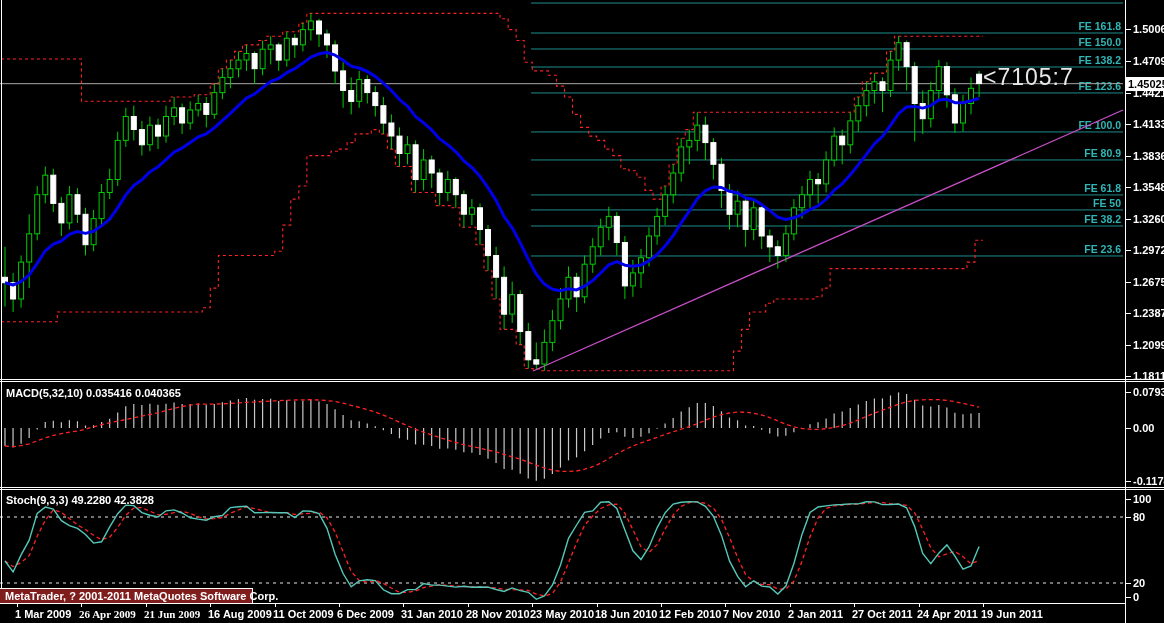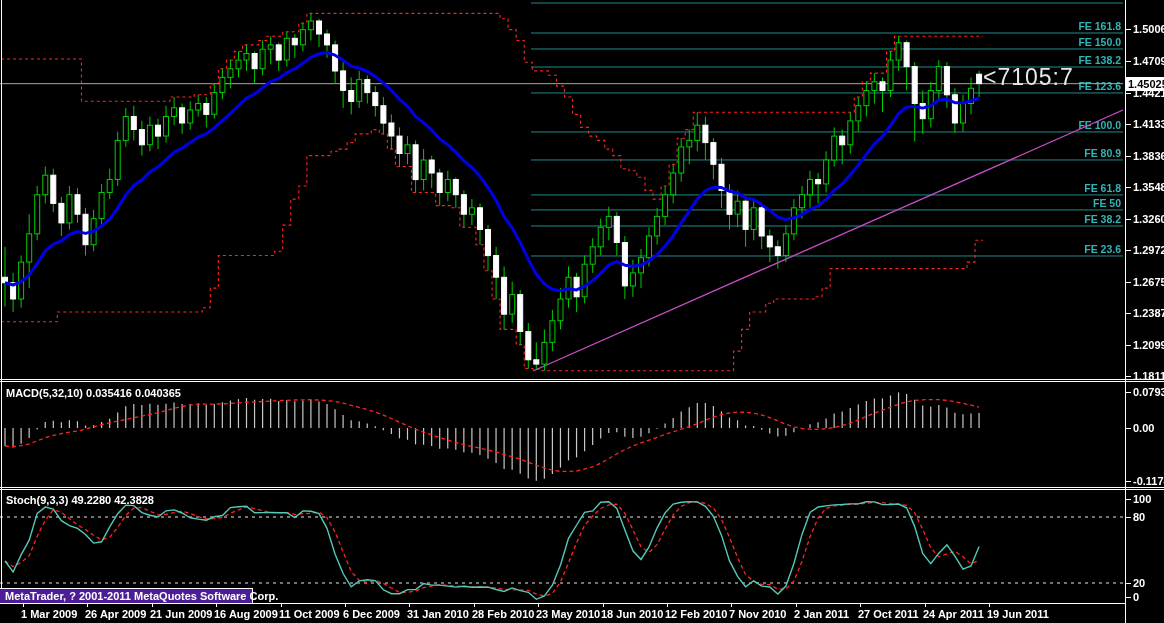--- a/index.html
+++ b/index.html
@@ -11,24 +11,24 @@
             background:linear-gradient(#fff 0 1px,#000 1px 2px,#fff 2px 3px);}
   #left-border{position:absolute;left:1px;top:0;width:1px;height:603px;background:#fff;}
   #bottom-border{position:absolute;left:0;top:603px;width:1126px;height:1px;background:#fff;}
   #price-scale{position:absolute;left:1125px;top:0;width:39px;height:623px;
                border-left:1px solid #fff;box-sizing:border-box;}
   .scale-label{position:absolute;left:7px;color:#fff;font-size:11px;font-weight:700;white-space:nowrap;}
   .scale-tick{position:absolute;left:0;width:5px;height:1px;background:#fff;}
   #price-tag{position:absolute;left:1126px;width:38px;height:14px;background:#fff;color:#000;
              font-size:11px;font-weight:700;text-align:left;padding-left:2px;line-height:14px;}
   #annotation{position:absolute;color:#e8e8e8;font-size:23px;font-weight:400;letter-spacing:1px;}
-  #copyright-box{position:absolute;left:0;top:588px;width:253px;height:15px;background:#4c1d95;
+  #copyright-box{position:absolute;left:0;top:588px;width:253px;height:15px;background:#7f1d1d;
                  border-top:1px solid #fff;border-right:1px solid #fff;box-sizing:border-box;
                  color:#fff;font-size:11px;font-weight:700;line-height:14px;padding-left:5px;white-space:nowrap;}
-  #time-axis{position:absolute;left:18px;top:604px;width:1125px;height:19px;}
+  #time-axis{position:absolute;left:12px;top:604px;width:1125px;height:19px;}
   .date-label{position:absolute;top:4px;color:#fff;font-size:11px;font-weight:700;white-space:nowrap;}
   .date-tick{position:absolute;top:0;width:1px;height:3px;background:#fff;}
 </style>
 </head>
 <body>
 
 <div id="app">
 
   <svg id="main-svg" class="abs" style="left:0;top:0" width="1125" height="379">
       <g>
@@ -332,33 +332,33 @@
   <div class="panel-label abs" style="left:6px;top:494px">Stoch(9,3,3) 49.2280 42.3828</div>
 
   <div id="annotation" style="left:983px;top:64px">&lt;7105:7</div>
 
   <div id="copyright-box">MetaTrader, ? 2001-2011 MetaQuotes Software Corp.</div>
 
   <div id="time-axis">
       <div class="date-tick" style="left: 5px;"></div>
       <div class="date-label" style="left: 3px;">1 Mar 2009</div>
       <div class="date-tick" style="left: 69px;"></div>
-      <div class="date-label" style="left: 67px;">26 Apr 2009</div>
+      <div class="date-label" style="left: 67px; font-family: Liberation Serif, serif;">26 Apr 2009</div>
       <div class="date-tick" style="left: 134px;"></div>
-      <div class="date-label" style="left: 132px;">21 Jun 2009</div>
+      <div class="date-label" style="left: 132px; font-family: Liberation Serif, serif;">21 Jun 2009</div>
       <div class="date-tick" style="left: 198px;"></div>
       <div class="date-label" style="left: 196px;">16 Aug 2009</div>
       <div class="date-tick" style="left: 263px;"></div>
       <div class="date-label" style="left: 261px;">11 Oct 2009</div>
       <div class="date-tick" style="left: 327px;"></div>
       <div class="date-label" style="left: 325px;">6 Dec 2009</div>
       <div class="date-tick" style="left: 391px;"></div>
       <div class="date-label" style="left: 389px;">31 Jan 2010</div>
       <div class="date-tick" style="left: 456px;"></div>
-      <div class="date-label" style="left: 454px;">28 Feb 2010</div>
+      <div class="date-label" style="left: 454px;">28 Nov 2010</div>
       <div class="date-tick" style="left: 520px;"></div>
       <div class="date-label" style="left: 518px;">23 May 2010</div>
       <div class="date-tick" style="left: 585px;"></div>
       <div class="date-label" style="left: 583px;">18 Jun 2010</div>
       <div class="date-tick" style="left: 649px;"></div>
       <div class="date-label" style="left: 647px;">12 Feb 2010</div>
       <div class="date-tick" style="left: 713px;"></div>
       <div class="date-label" style="left: 711px;">7 Nov 2010</div>
       <div class="date-tick" style="left: 778px;"></div>
       <div class="date-label" style="left: 776px;">2 Jan 2011</div>

